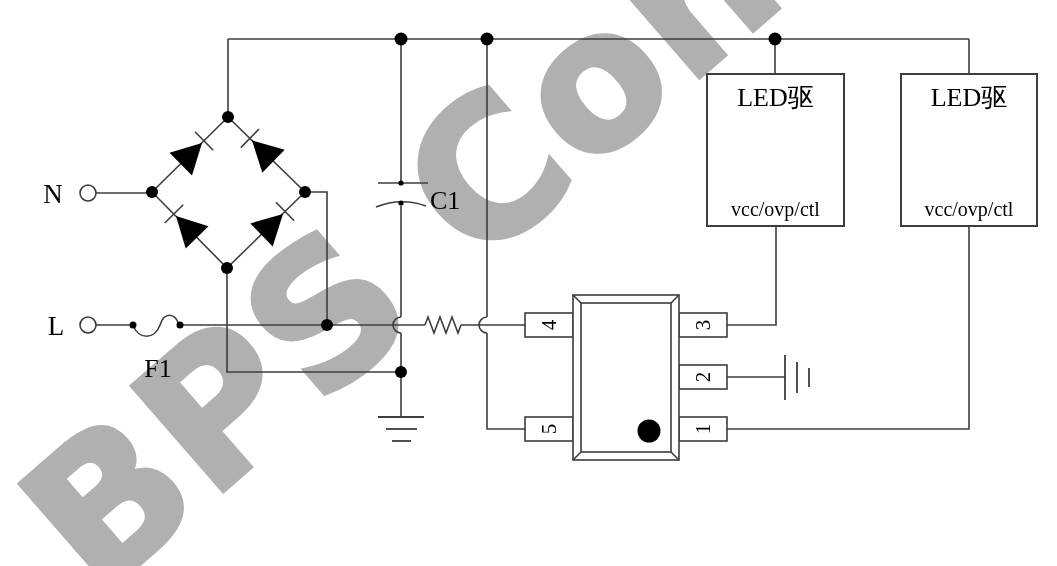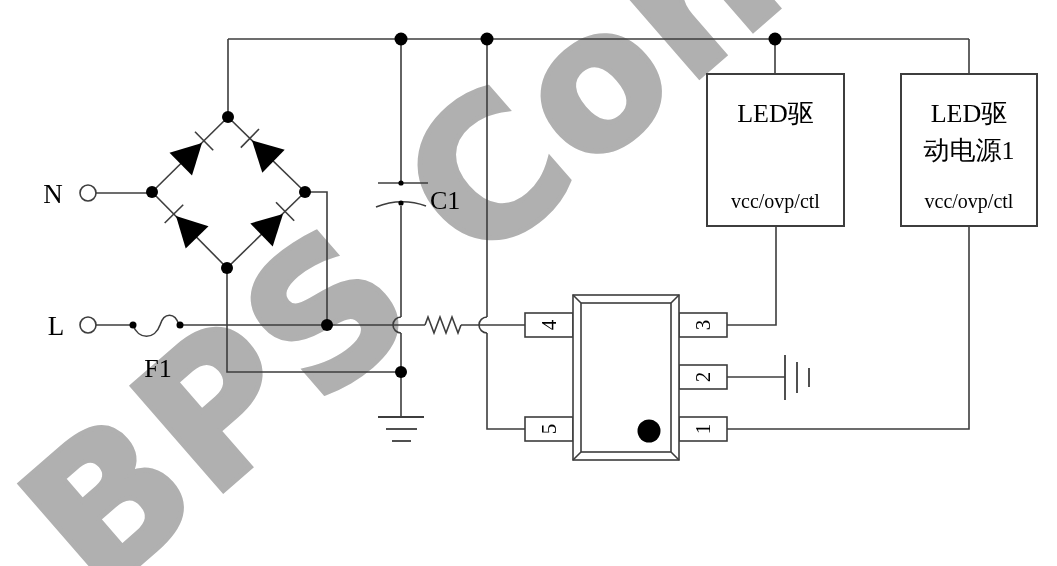--- a/index.html
+++ b/index.html
@@ -18,22 +18,22 @@
   .wire{stroke:#3d3d3d;stroke-width:1.6;fill:none;}
   .thick{stroke-width:1.8;}
   .blk{fill:#000;}
   .whitefill{fill:#ffffff;stroke:#3d3d3d;stroke-width:1.6;}
   text.lbl{font-family:"Liberation Serif",serif;fill:#000;}
   .block{
     position:absolute;z-index:2;border:2px solid #3d3d3d;background:#fff;
     box-sizing:border-box;display:flex;flex-direction:column;align-items:center;
     color:#000;text-align:center;
   }
-  .block .cn{font-size:26px;line-height:37px;padding-top:20px;}
-  .block .sig{font-size:20px;margin-top:auto;padding-bottom:12px;}
+  .block .cn{font-size:26px;line-height:37px;padding-top:4px;}
+  .block .sig{font-size:20px;margin-top:auto;padding-bottom:4px;}
   .caption{
     position:absolute;z-index:2;left:0;top:513px;width:990px;text-align:center;
     font-family:"Liberation Sans",sans-serif;font-size:23px;color:#1c1c1c;
     letter-spacing:0.5px;
   }
 </style>
 </head>
 <body>
 
 <div class="stage">
@@ -164,19 +164,18 @@
   <div class="block" style="left:706px;top:73px;width:139px;height:154px;">
     <div class="cn">
       <div>LED驱</div>
     </div>
     <div class="sig">vcc/ovp/ctl</div>
   </div>
 
   <div class="block" style="left:900px;top:73px;width:138px;height:154px;">
     <div class="cn">
       <div>LED驱</div>
-      <div>动电源1</div>
     </div>
     <div class="sig">vcc/ovp/ctl</div>
   </div>
 
 
 </div>
 
 </body></html>

